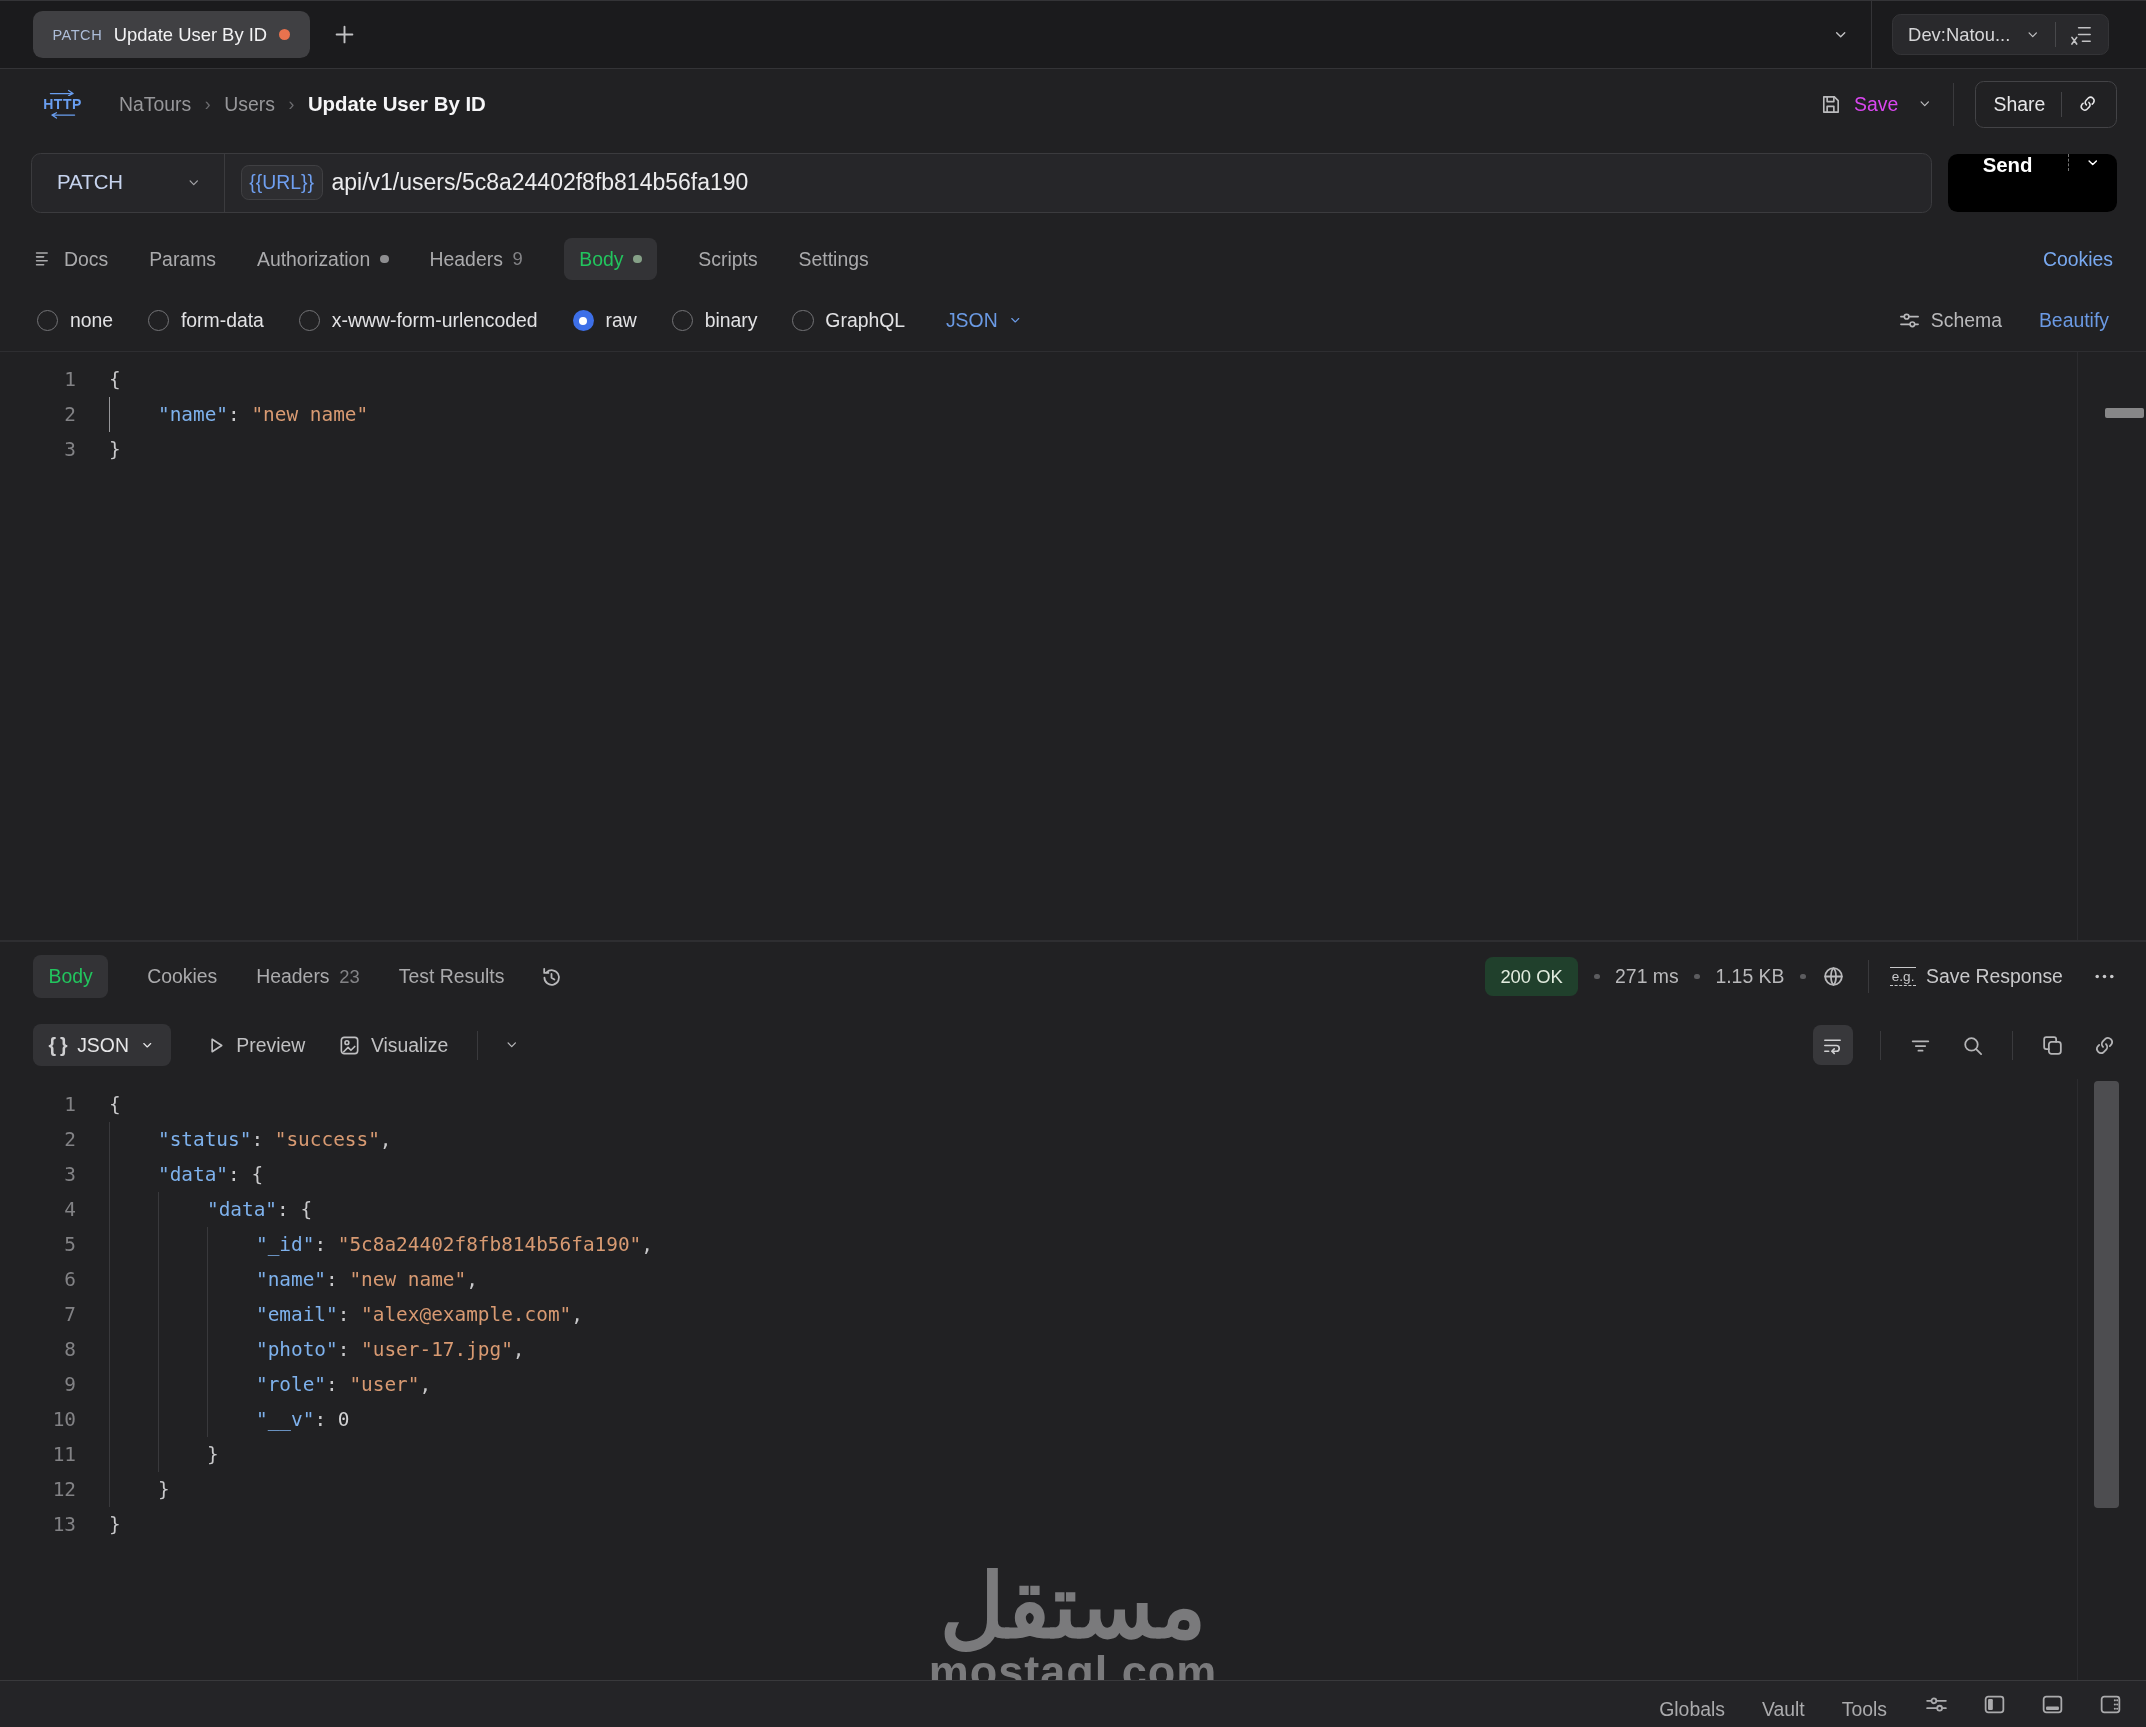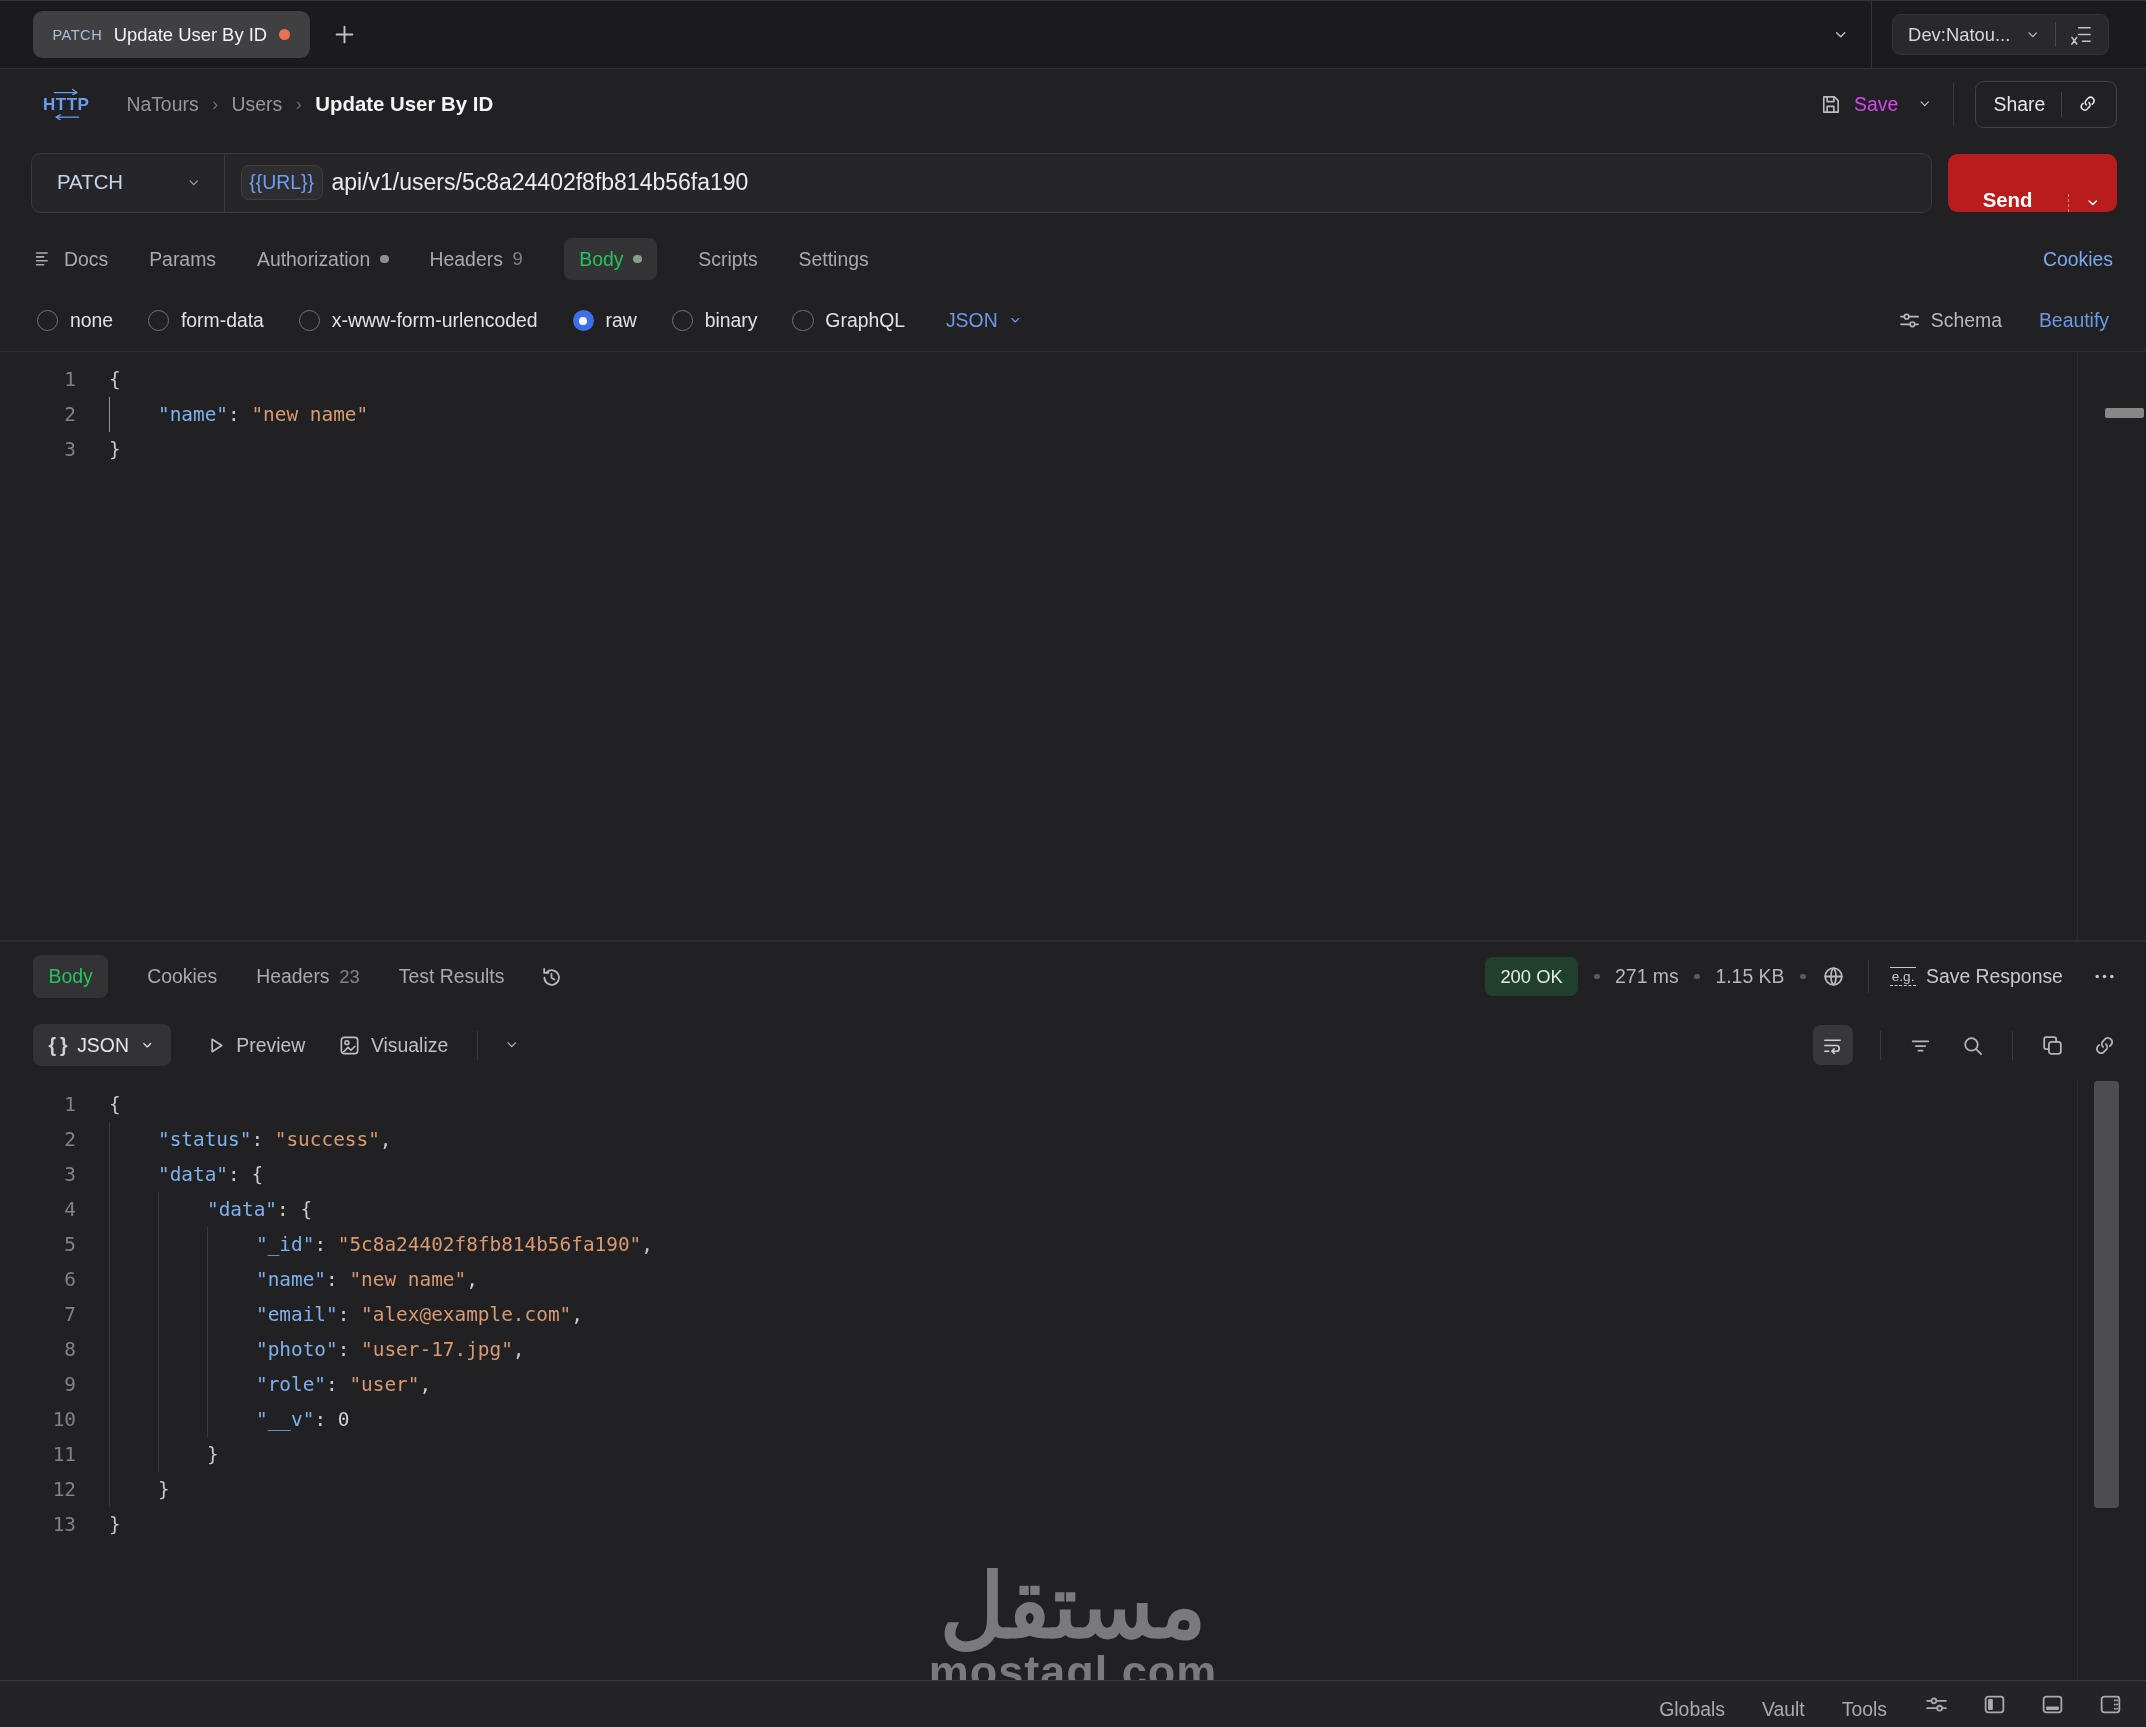--- a/index.html
+++ b/index.html
@@ -31,21 +31,21 @@
   .topbar-divider { width:1px; background:#343437; height:69px; }
   .env-pill { display:flex; align-items:center; gap:13.6px; background:#29292c; border:1px solid #343437;
     border-radius:8.7px; height:41px; padding:0 15.5px; margin:0 17.5px 0 19.4px; }
   .env-name { font-size:18.4px; color:#d6d6d8; }
   .env-inner-div { width:1px; height:25px; background:#48484b; }
   .env-pill .ico, .topbar .ico { color:#c2c2c4; }
 
   
   .crumb-row { height:70px; display:flex; align-items:center; padding:0 29px 0 43px; flex:none; }
   .http-badge { display:flex; flex-direction:column; align-items:center; gap:1px; color:#699ef0; margin-right:37px; }
-  .http-badge-text { font-size:17px; font-weight:bold; letter-spacing:0.5px; line-height:1; }
+  .http-badge-text { font-size:14px; font-weight:bold; letter-spacing:0.5px; line-height:1; }
   .crumbs { display:flex; align-items:center; gap:13.6px; font-size:19.4px; }
   .crumb-dim { color:#97979a; }
   .crumb-sep { color:#6c6c6f; font-size:17.5px; }
   .crumb-current { color:#f5f5f7; font-weight:bold; font-size:20.4px; }
   .crumb-right { margin-left:auto; display:flex; align-items:center; }
   .save-group { display:flex; align-items:center; gap:11.6px; color:#d946ef; font-size:19.4px;justify-content:center; }
   .save-group .ico { color:#bcbcbe; }
   .save-chevron { color:#bcbcbe; margin:0 19.4px 0 17.5px; }
   .crumb-divider { width:1px; height:43px; background:#3a3a3d; margin-right:21.3px; }
   .share-btn { display:flex; align-items:center; gap:15.5px; border:1px solid #434346; border-radius:8.7px;
@@ -56,22 +56,22 @@
   .url-row { display:flex; align-items:center; padding:13.6px 29px 15.5px 31px; gap:15.5px; flex:none; }
   .url-input { flex:1; display:flex; align-items:center; height:60px; background:#262629;
     border:1px solid #3b3b3e; border-radius:9.7px; }
   .method-select { display:flex; align-items:center; justify-content:space-between; width:192px;
     padding:0 21.3px 0 25px; color:#c6d3ee; font-size:20.4px; }
   .method-select .ico { color:#a5a5a8; }
   .url-divider { width:1px; height:60px; background:#3b3b3e; margin-right:15.5px; }
   .url-var { background:#2e2e31; border:1px solid #404043; border-radius:7.8px; color:#6f9ff0;
     font-size:19.4px; padding:4.9px 7.8px; margin-right:8.7px; }
   .url-path { color:#ececee; font-size:23px; }
-  .send-btn { display:flex; align-items:flex-end; height:58px; border-radius:9.7px; overflow:hidden;
-    background:#b91c1c; color:#fff; flex:none; }
+  .send-btn { display:flex; align-items:flex-start; height:58px; border-radius:9.7px; overflow:hidden;
+    background:#000000; color:#fff; flex:none; }
   .send-main { display:flex; align-items:center; padding:0 35px; font-size:20.4px; font-weight:bold; }
   .send-caret { display:flex; align-items:center; padding:0 15.5px; border-left:1px dashed rgba(255,255,255,.45); }
 
   
   .rtabs-row { height:62px; display:flex; align-items:center; padding:0 33px; gap:41px; font-size:19.4px; flex:none; }
   .rtab { display:flex; align-items:center; gap:9.7px; color:#aaaaac; cursor:default; }
   .rtab.active { background:#333336; border-radius:7.8px; padding:9.7px 15.5px; color:#22c55e; }
   .rtab .badge { color:#838386; font-size:18.4px; }
   .dot-gray { width:8.7px; height:8.7px; background:#8e8e90; }
   .dot-green { width:8.7px; height:8.7px; background:#85a087; }

